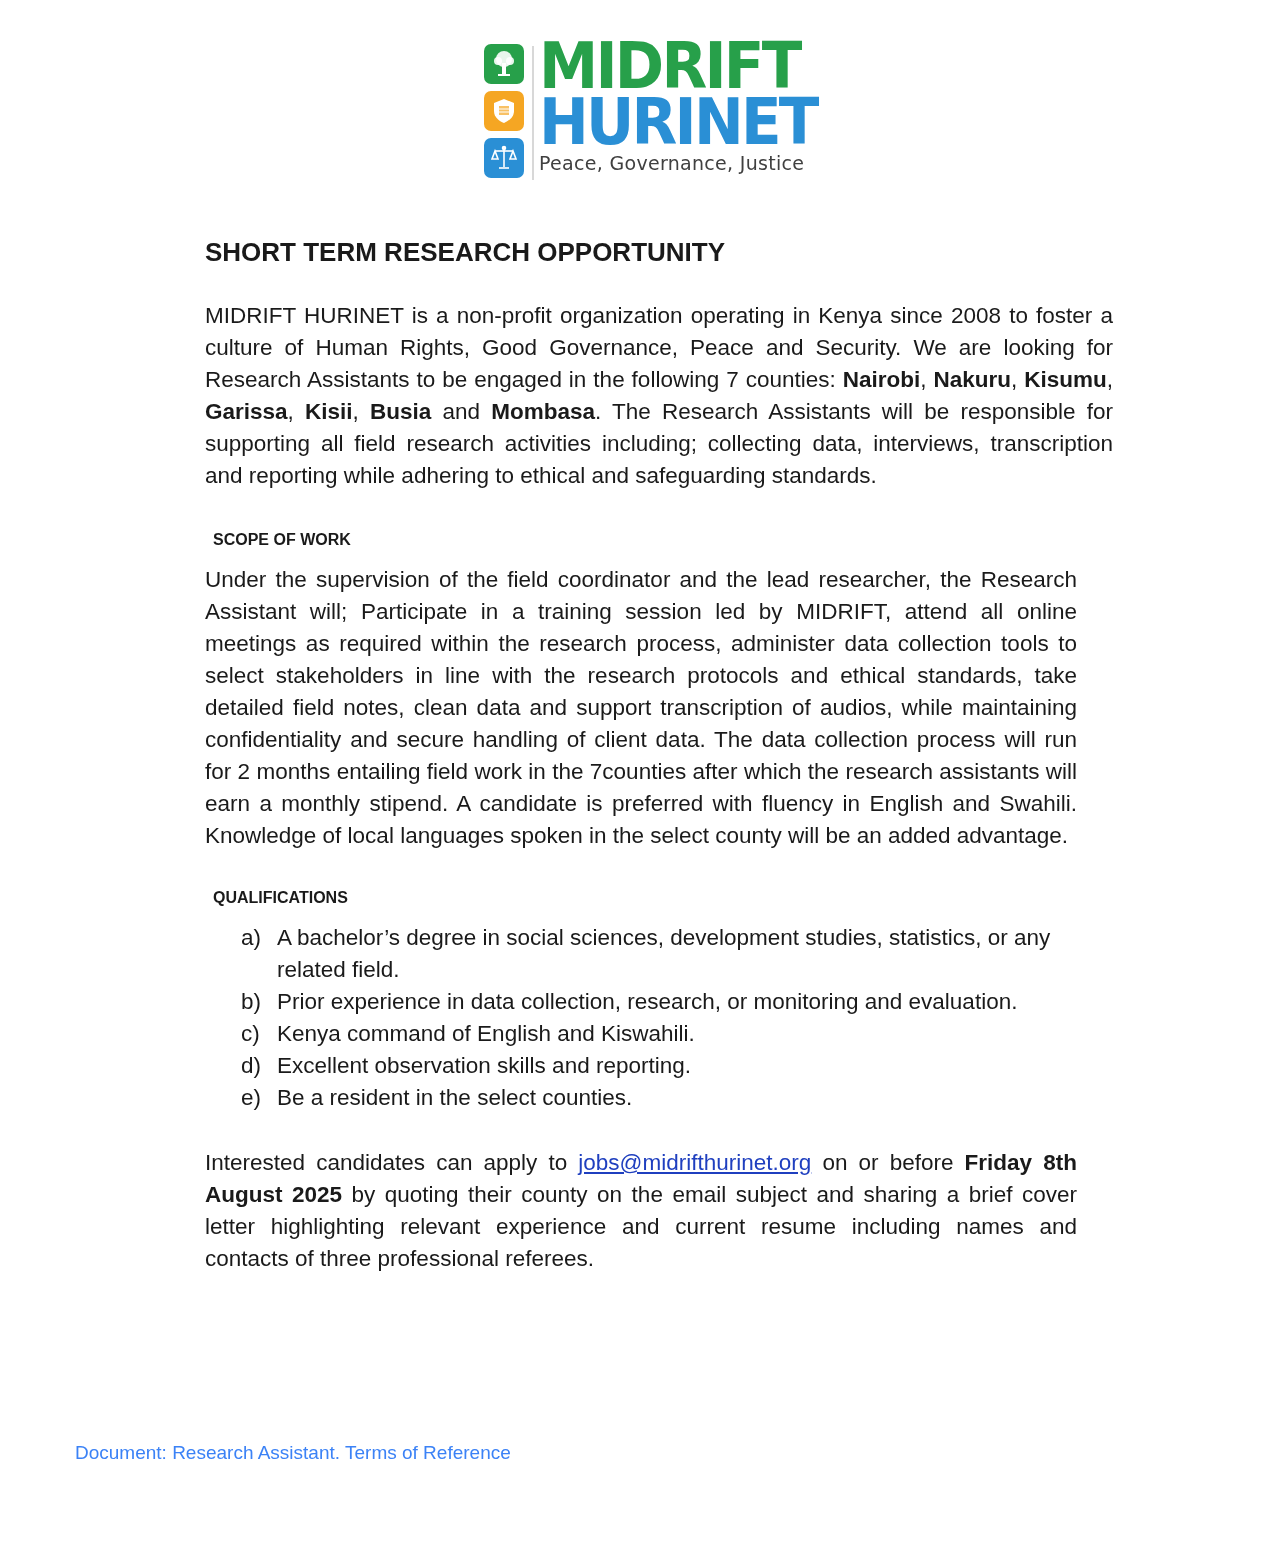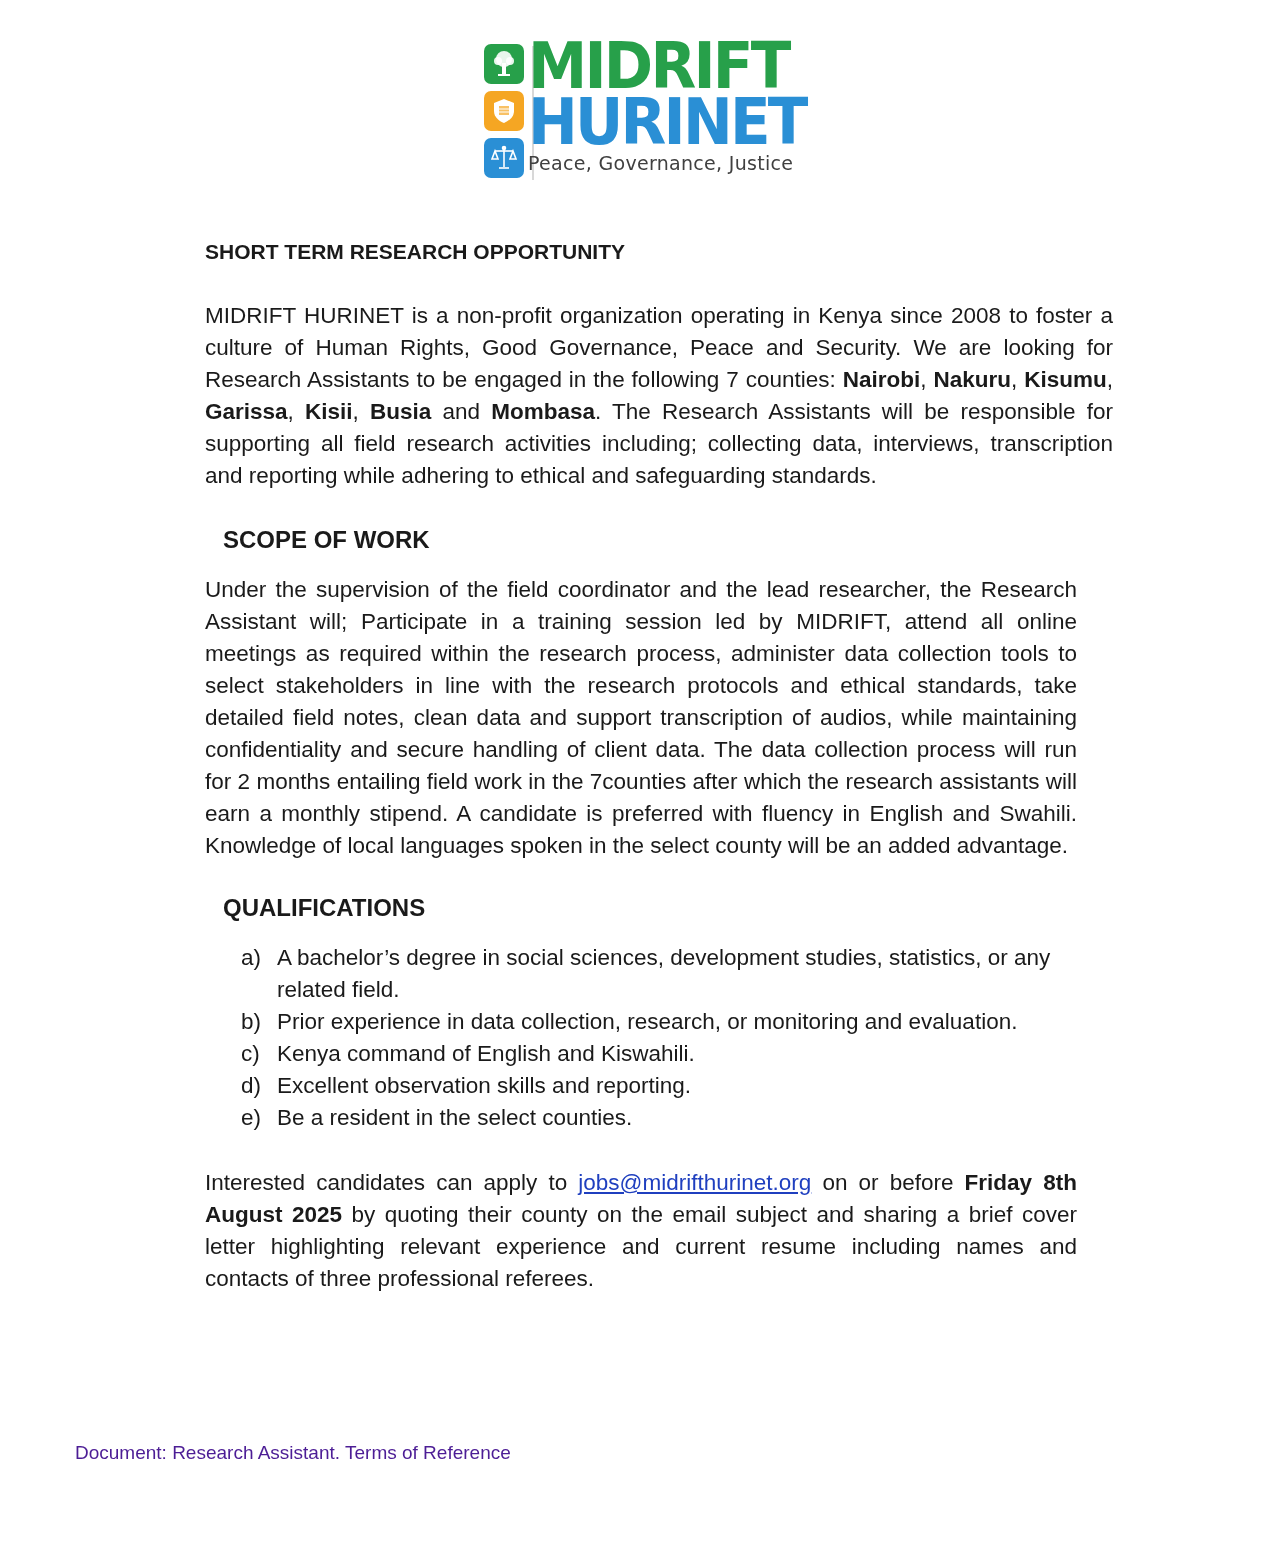--- a/index.html
+++ b/index.html
@@ -9,51 +9,51 @@
   }
   
   .logo { position: absolute; left: 484px; top: 44px; width: 350px; height: 140px; }
   .logo-icons { position: absolute; left: 0; top: 0; width: 42px; }
   .logo-icon {
     width: 40px; height: 40px; border-radius: 7px; margin-bottom: 7px;
     display: flex; align-items: center; justify-content: center;
   }
   .logo-icon svg { width: 30px; height: 30px; }
   .logo-divider { position: absolute; left: 48px; top: 2px; width: 2px; height: 134px; background: #d8d8d8; }
-  .logo-text { position: absolute; left: 44px; top: -6px; }
+  .logo-text { position: absolute; left: 55px; top: -6px; }
   .logo-line1, .logo-line2 {
     font-family: "DejaVu Sans", sans-serif; font-weight: bold;
     font-size: 64px; letter-spacing: -3px; line-height: 56px;
     transform: scaleX(0.93); transform-origin: left;
   }
   .logo-line1 { color: #27a04a; }
   .logo-line2 { color: #2a8fd5; }
   .logo-tagline {
     font-family: "DejaVu Sans", sans-serif; font-size: 19px; color: #404040;
     margin-top: 2px; letter-spacing: 0.3px; white-space: nowrap;
   }
   
   .content { position: absolute; left: 205px; top: 236px; width: 908px; }
-  .h1 { font-weight: bold; font-size: 21px; margin: 0; line-height: 32px; }
+  .h1 { font-weight: bold; font-size: 26px; margin: 0; line-height: 32px; }
   .para {
     font-size: 22.5px; line-height: 32px; text-align: justify; margin: 0;
   }
-  .sec-title { font-weight: bold; font-size: 24px; margin: 18px; line-height: 32px; }
+  .sec-title { font-weight: bold; font-size: 16px; margin: 8px; line-height: 32px; }
   .intro { margin-top: 32px; }
   .scope-block { margin-top: 32px; width: 872px; }
   .qual-block { margin-top: 30px; }
   .qual-list { list-style: none; margin: 4px 0 0 0; padding: 0; }
   .qual-item { display: flex; font-size: 22.5px; line-height: 32px; }
   .qual-marker { width: 72px; padding-left: 36px; box-sizing: border-box; flex: 0 0 72px; }
   .qual-text { flex: 1; }
   .apply { margin-top: 33px; width: 872px; }
   .b { font-weight: bold; margin-top: 38px; }
   .email-link { color: #1f3fbf; text-decoration: underline; cursor: pointer; margin-top: 24px; }
   .footer {
-    position: absolute; left: 75px; top: 1442px; font-size: 19px; color: #4c1d95;
+    position: absolute; left: 75px; top: 1442px; font-size: 19px; color: #3b82f6;
   }
 </style>
 </head>
 <body>
 
 <div class="logo">
   <div class="logo-icons">
     <div class="logo-icon" style="background:#27a04a;">
       <svg viewBox="0 0 30 30">
         <circle cx="15" cy="10" r="8" fill="#ffffff" opacity="0.9"></circle>

